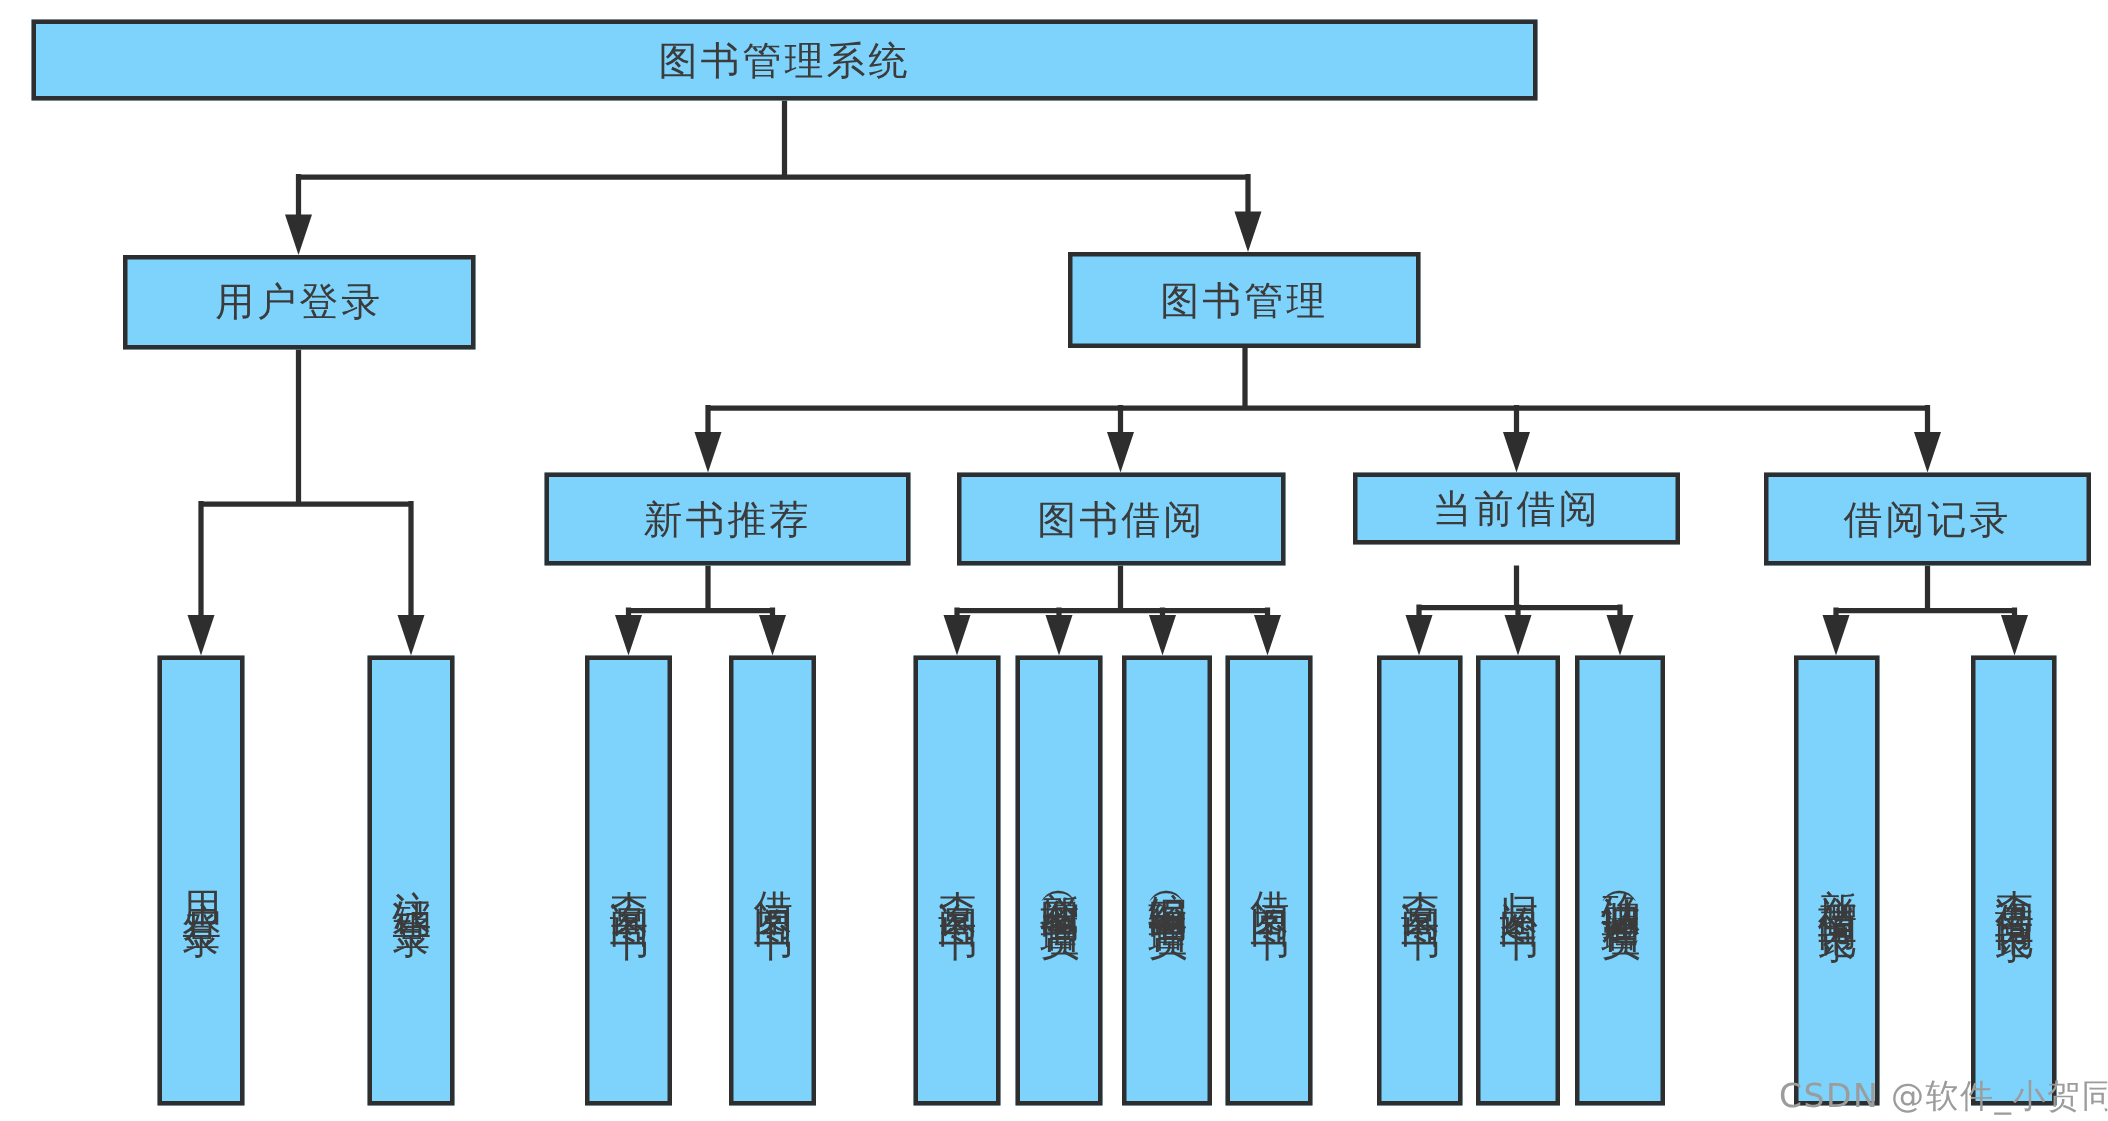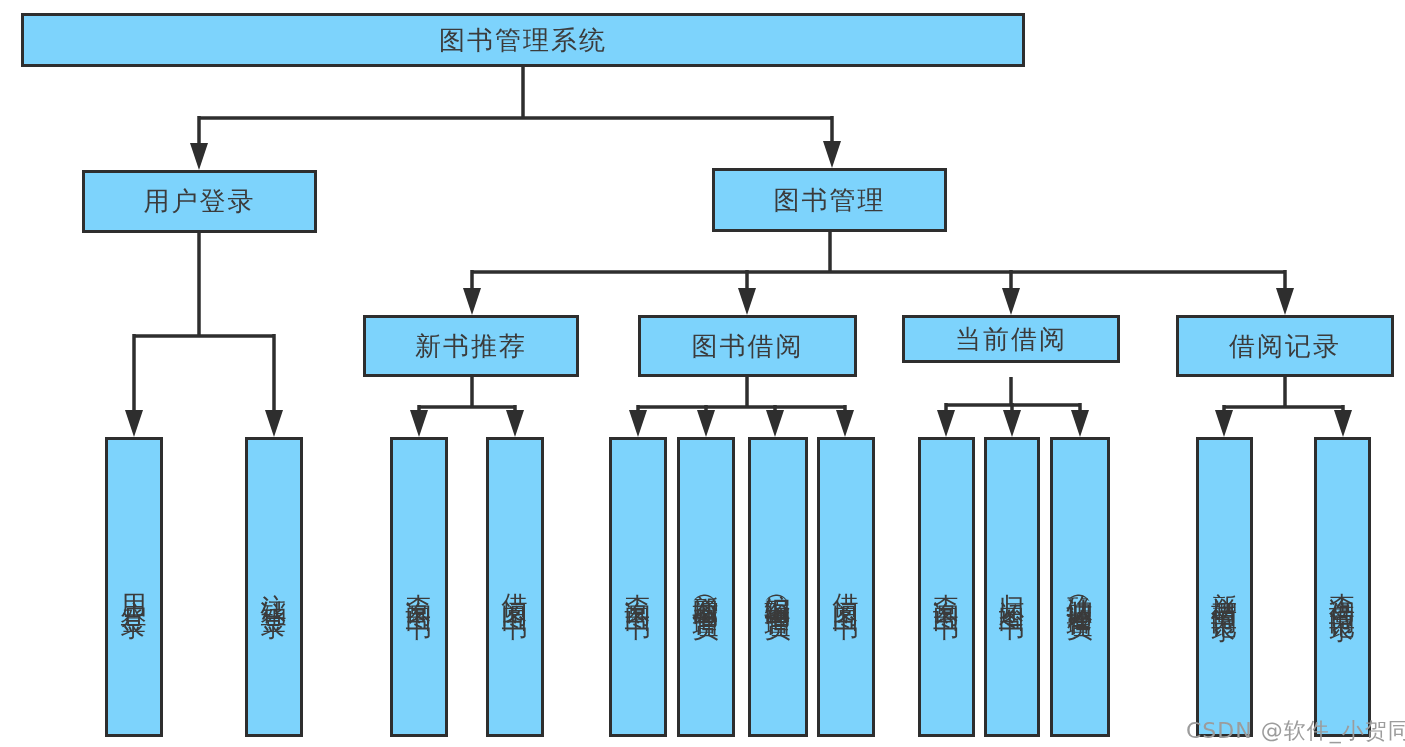--- a/index.html
+++ b/index.html
@@ -117,21 +117,21 @@
     <polygon points="1215,410 1233,410 1224,437"></polygon>
     <line x1="1343" y1="405" x2="1343" y2="415"></line>
     <polygon points="1334,410 1352,410 1343,437"></polygon>
   </svg>
 
   <div class="node" style="left:21px; top:13px; width:1004px; height:54px;">图书管理系统</div>
 
   <div class="node" style="left:82px; top:170px; width:235px; height:63px;">用户登录</div>
   <div class="node" style="left:712px; top:168px; width:235px; height:64px;">图书管理</div>
 
-  <div class="node" style="left:363px; top:315px; width:216px; height:62px;">新书推荐</div>
+  <div class="node" style="left:363px; top:315px; width:244px; height:62px;">新书推荐</div>
   <div class="node" style="left:638px; top:315px; width:219px; height:62px;">图书借阅</div>
   <div class="node" style="left:902px; top:315px; width:218px; height:48px;">当前借阅</div>
   <div class="node" style="left:1176px; top:315px; width:218px; height:62px;">借阅记录</div>
 
   <div class="node vertical" style="left:105px; top:437px; width:58px; height:300px;">用户登录</div>
   <div class="node vertical" style="left:245px; top:437px; width:58px; height:300px;">注销登录</div>
 
   <div class="node vertical" style="left:390px; top:437px; width:58px; height:300px;">查询图书</div>
   <div class="node vertical" style="left:486px; top:437px; width:58px; height:300px;">借阅图书</div>
 

